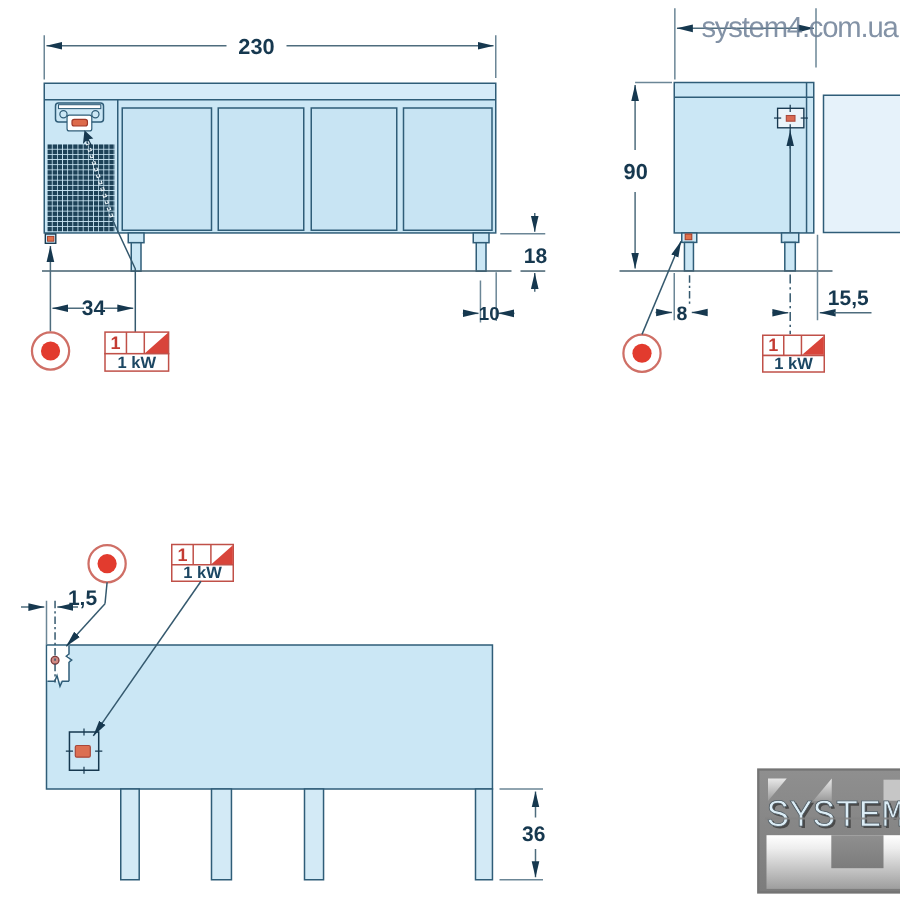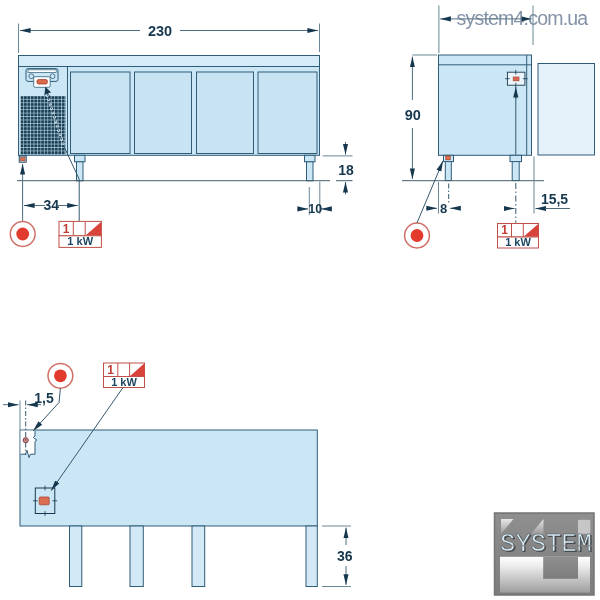--- a/index.html
+++ b/index.html
@@ -1,16 +1,16 @@
 <!DOCTYPE html>
 <html><head>
 <meta charset="utf-8">
 <style>
 html,body{margin:0;padding:0;background:#fff;}
-#wrap{width:497px;height:600px;position:relative;font-family:"Liberation Sans",sans-serif;}
+#wrap{width:497px;height:600px;position:relative;font-family:"Liberation Sans",sans-serif;margin-left:11px;}
 text{font-family:"Liberation Sans",sans-serif;}
 </style>
 </head>
 <body>
 <div id="wrap">
 <svg width="600" height="600" viewBox="0 0 600 600">
 <defs>
 <marker id="ah" markerWidth="12" markerHeight="8" refX="10.6" refY="4" orient="auto" markerUnits="userSpaceOnUse">
           <path d="M0,1.45 L10.8,4 L0,6.55 z" fill="#16384f"></path>
         </marker>

